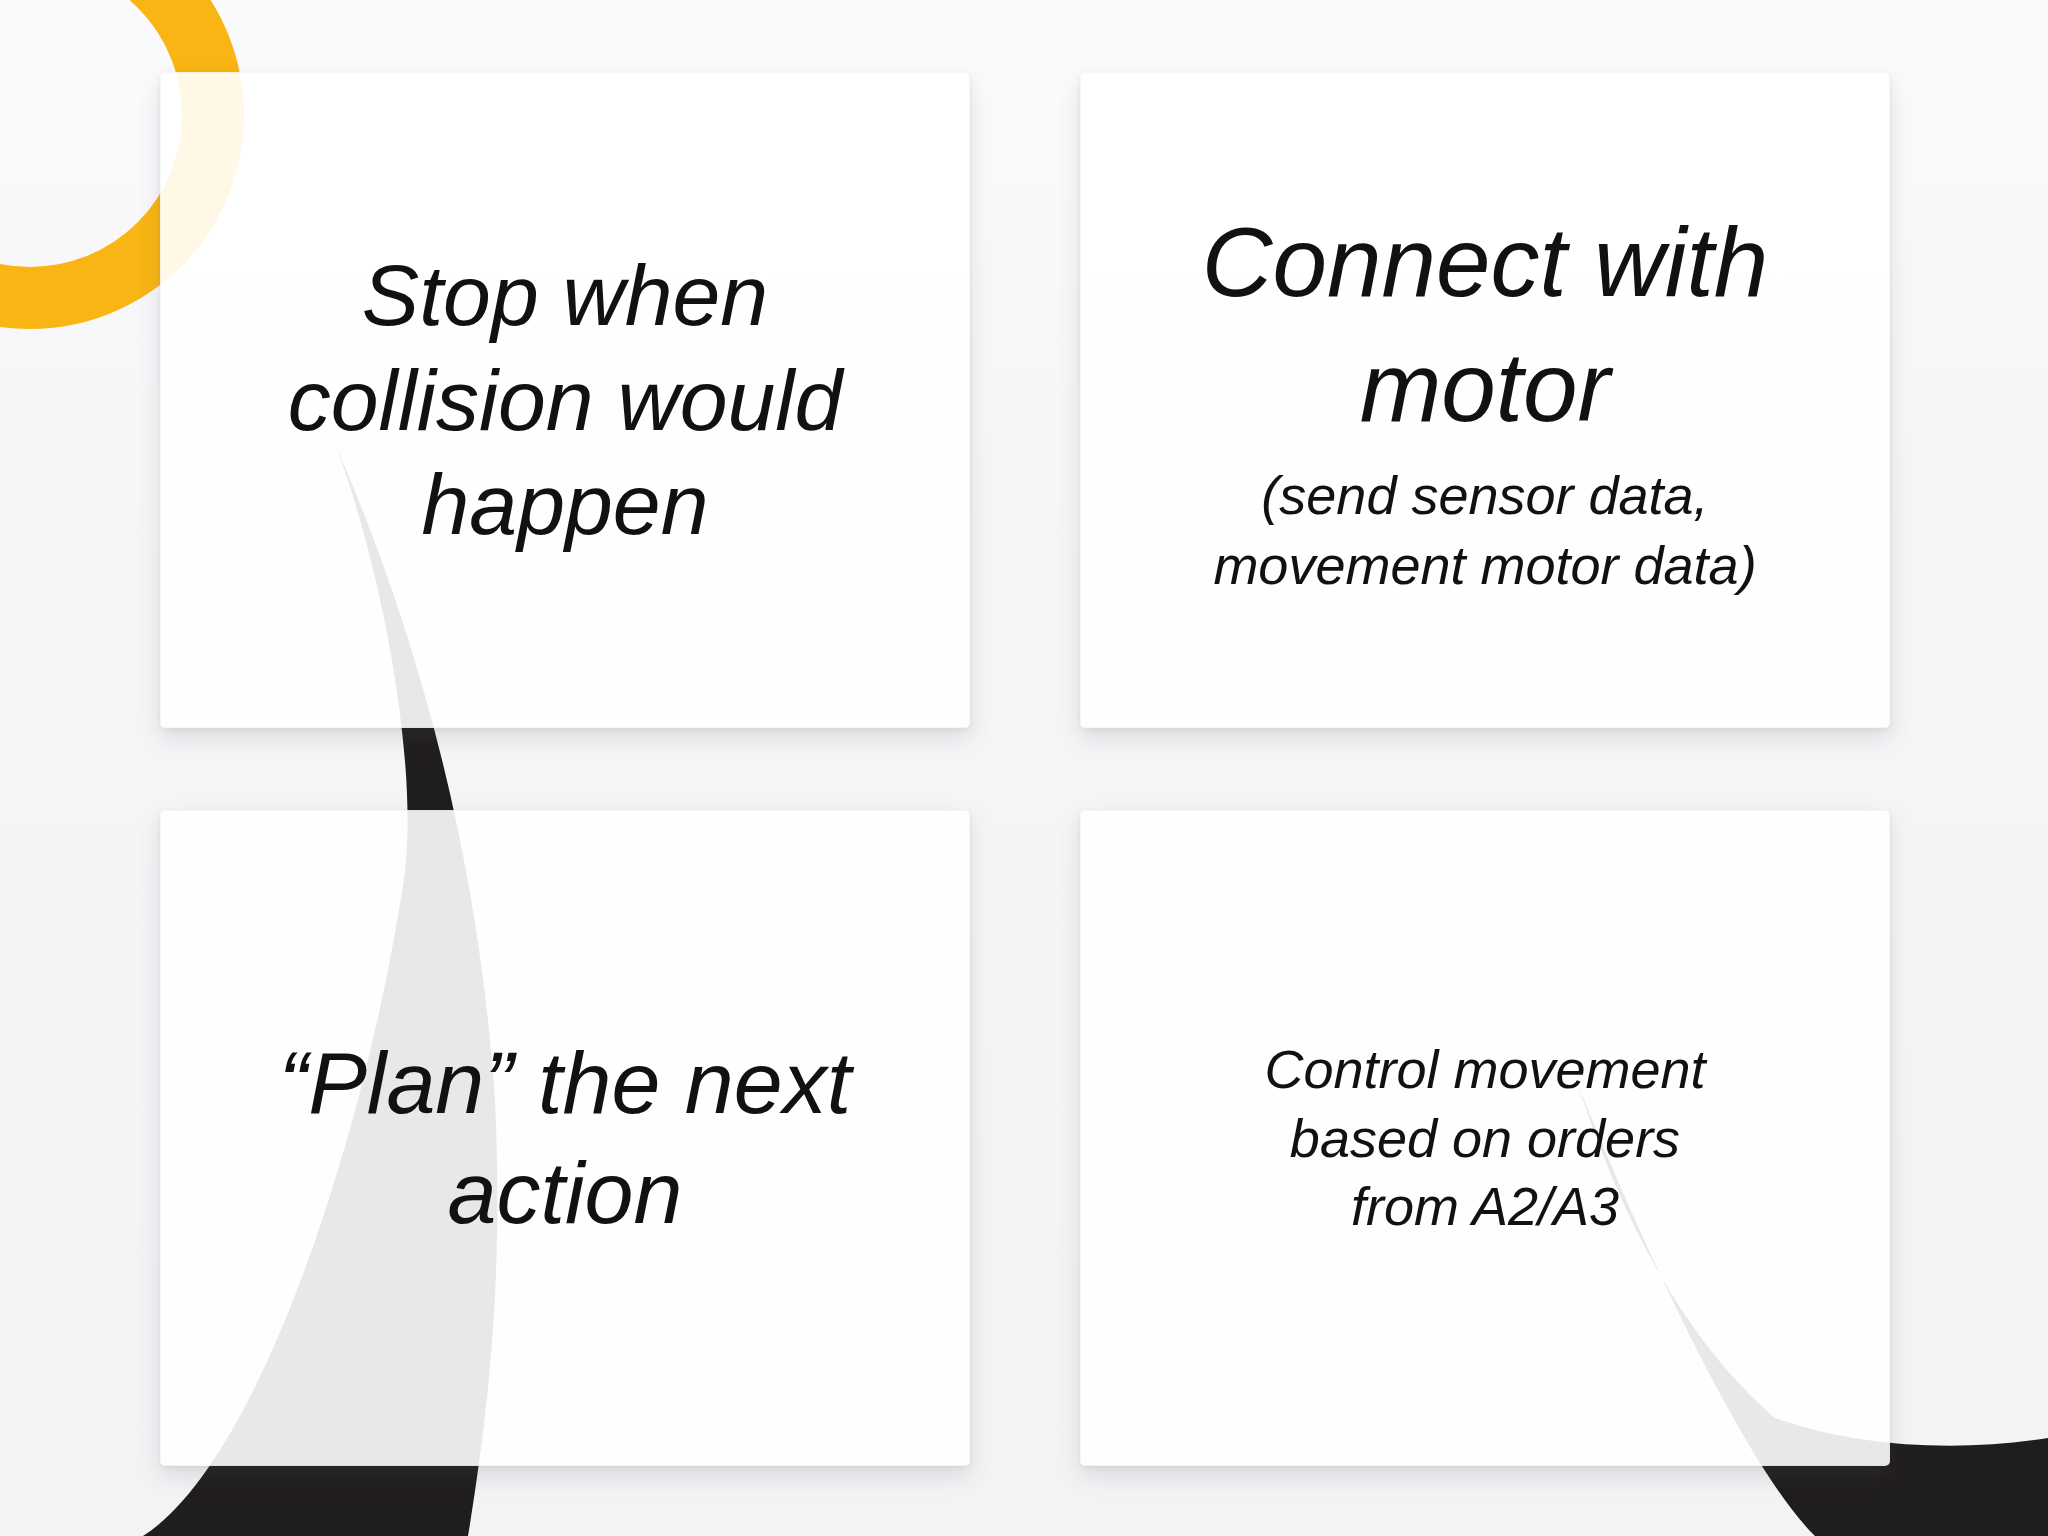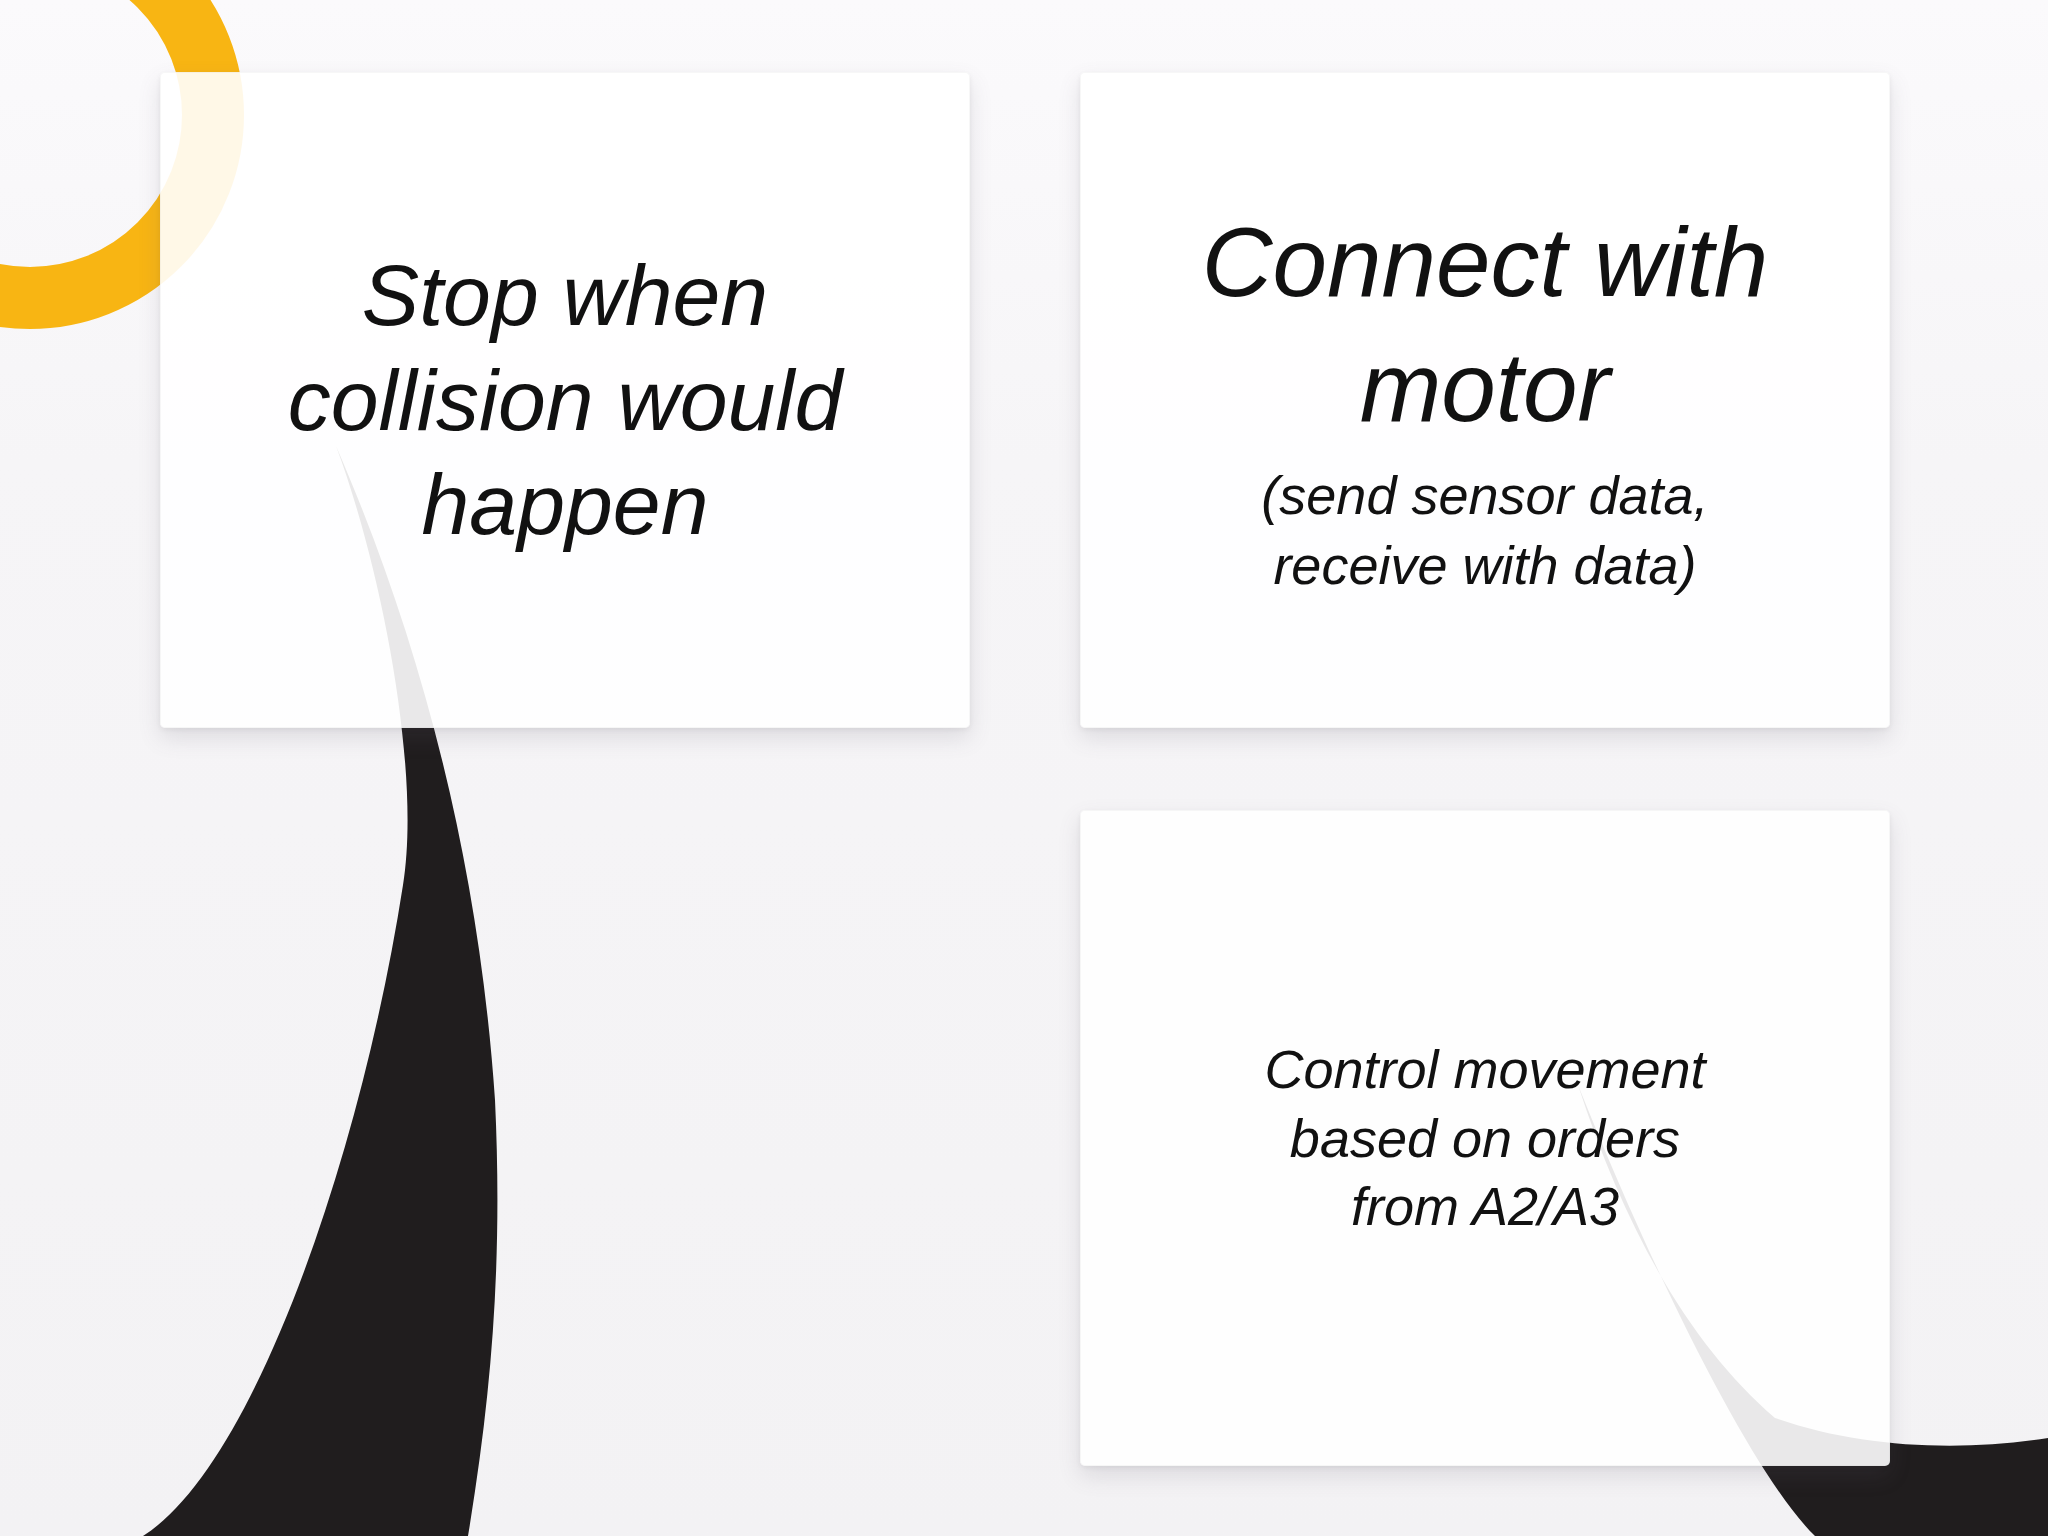--- a/index.html
+++ b/index.html
@@ -78,24 +78,28 @@
     <div class="line">happen</div>
   </div>
 
   <div class="card card-2">
     <div class="heading">
       <div class="line">Connect with</div>
       <div class="line">motor</div>
     </div>
     <div class="subheading">
       <div class="line">(send sensor data,</div>
-      <div class="line">receive with data)</div>
+      <div class="line">movement motor data)</div>
     </div>
   </div>
 
+  <div class="card card-3">
+    <div class="line">“Plan” the next</div>
+    <div class="line">action</div>
+  </div>
 
   <div class="card card-4">
     <div class="line">Control movement</div>
     <div class="line">based on orders</div>
     <div class="line">from A2/A3</div>
   </div>
 
 </div>
 
 </body></html>

